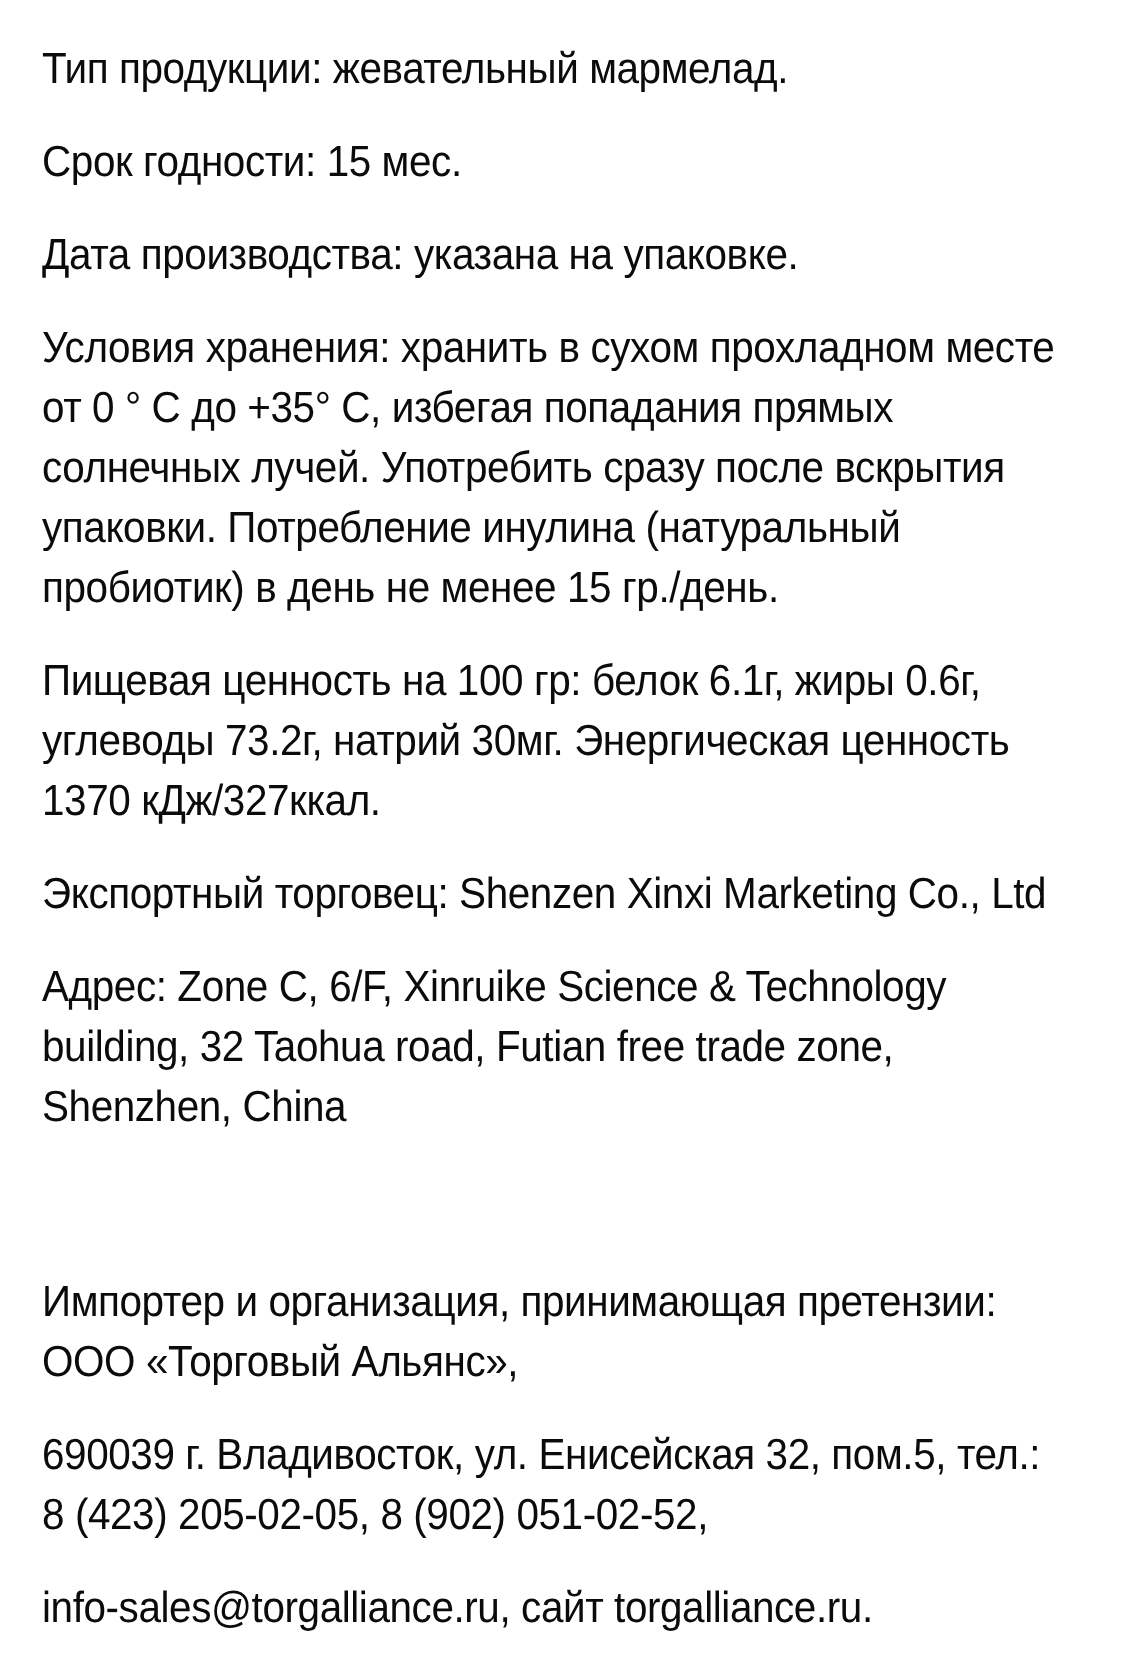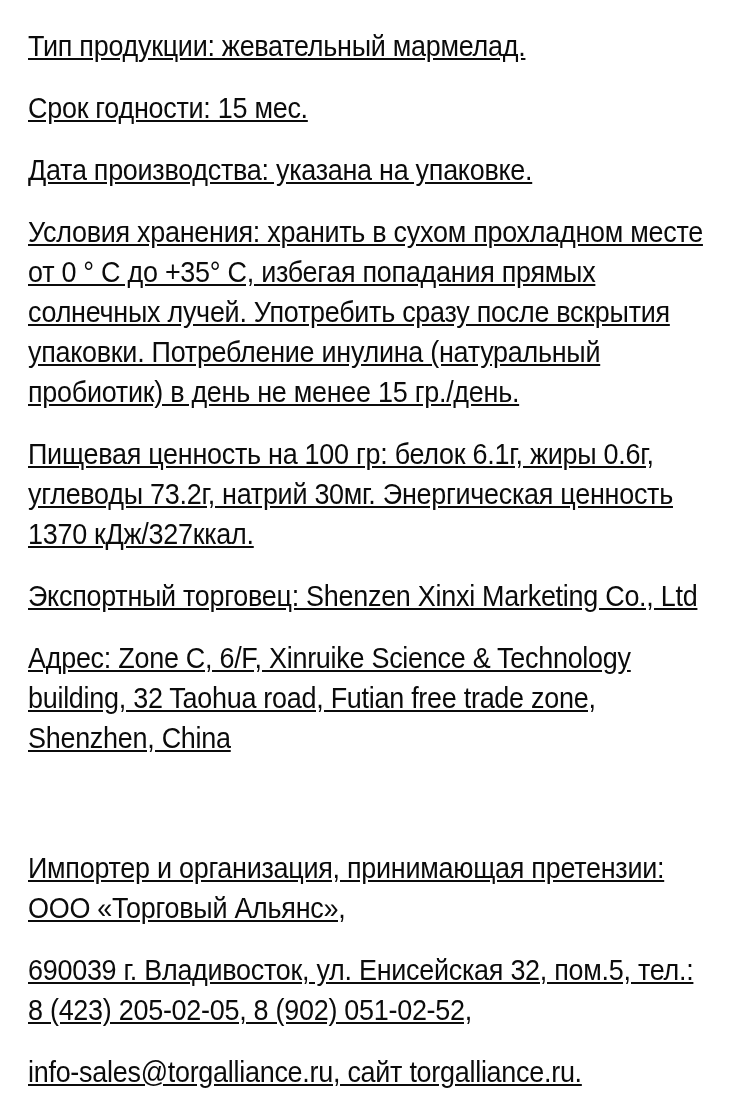--- a/index.html
+++ b/index.html
@@ -12,21 +12,20 @@
     height: 1112px;
     overflow: hidden;
     font-family: "Liberation Sans", sans-serif;
     color: #0b0b0b;
   }
   .doc {
     padding: 26px 0 0 28px;
     width: 721px;
     height: 1086px;
     overflow: hidden;
-    text-decoration: underline;
   }
   .doc-inner {
     width: 810px;
     transform: scaleX(0.93);
     transform-origin: 0 0;
   }
   .para {
     margin: 0 0 22px 0;
     font-size: 29px;
     line-height: 40px;

